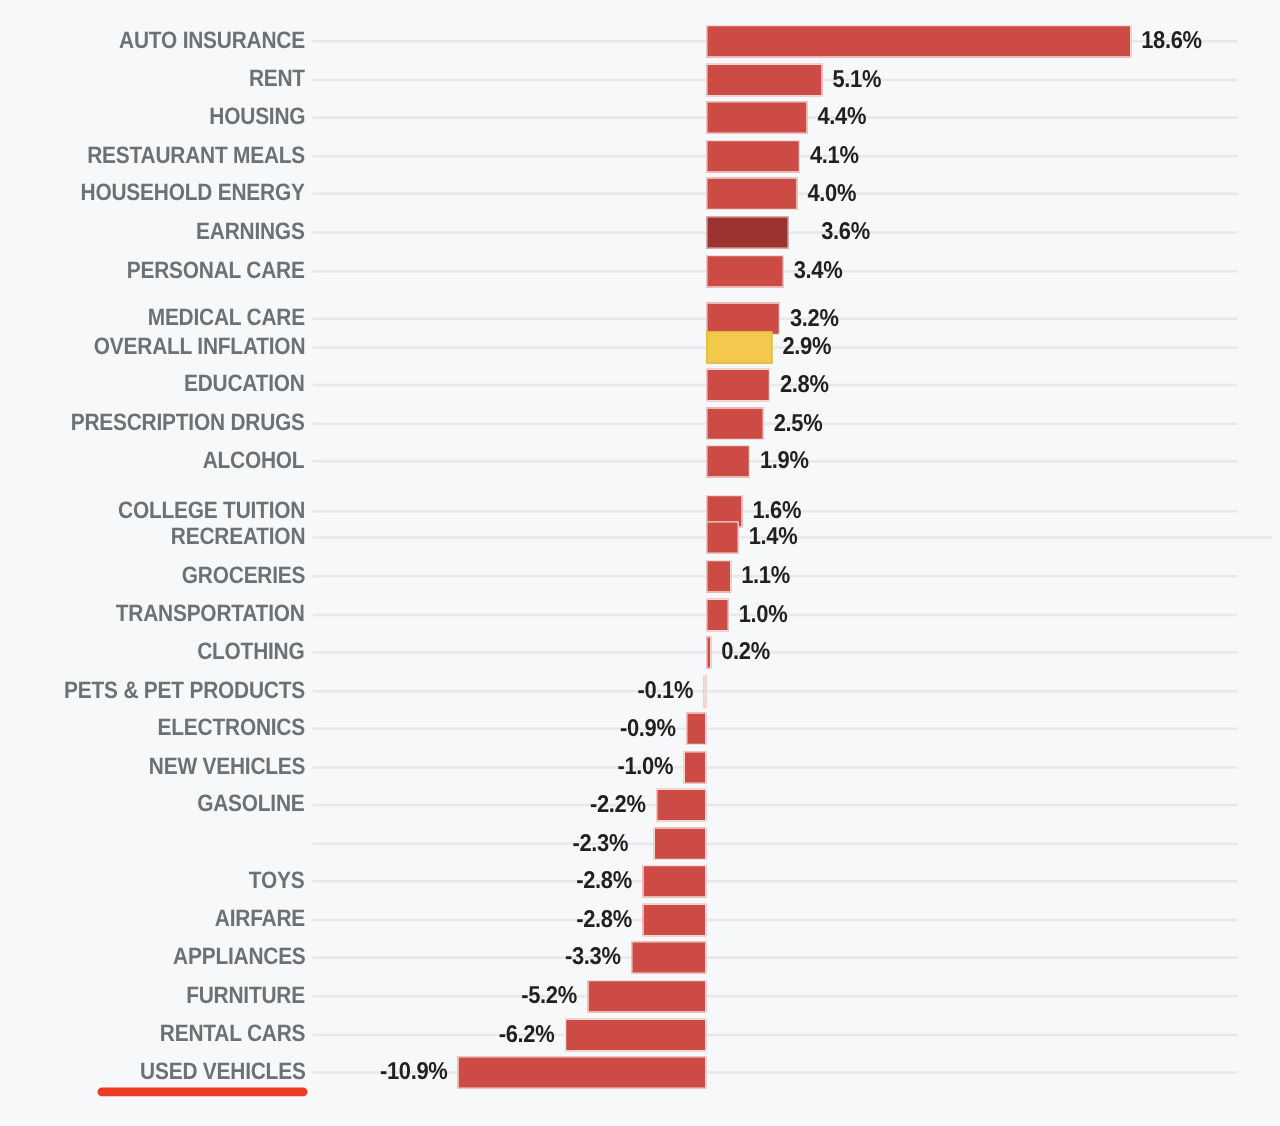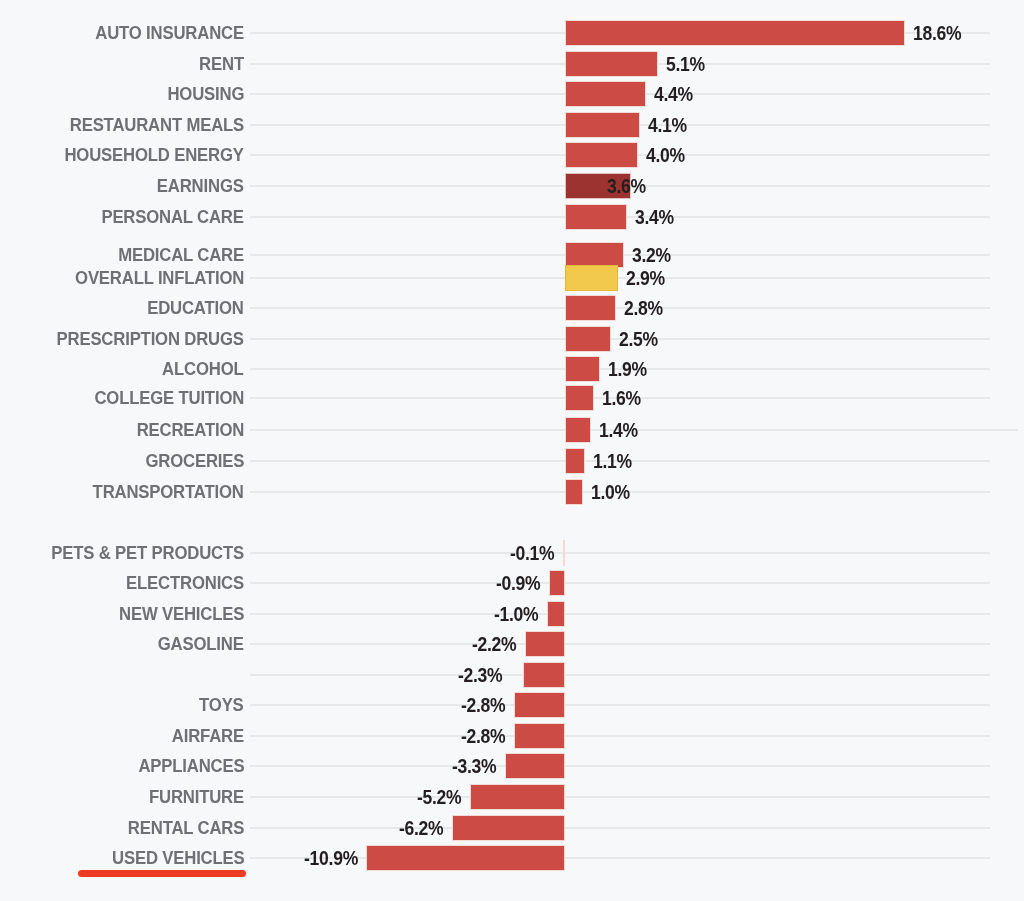--- a/index.html
+++ b/index.html
@@ -149,21 +149,21 @@
     <div class="row" style="top: 140.2px;">
       <div class="gridline"></div>
       <div class="cat-label"><span>HOUSEHOLD ENERGY</span></div>
       <div class="bar" style="width: 73.2px; left: 565px;"></div>
       <div class="val-label pos" style="left: 646.2px;"><span>4.0%</span></div>
     </div>
     <div class="row" style="top: 170.75px;">
       <div class="gridline"></div>
       <div class="cat-label"><span>EARNINGS</span></div>
       <div class="bar earnings" style="width: 65.88px; left: 565px;"></div>
-      <div class="val-label pos" style="left: 607px;"><span>3.6%</span></div>
+      <div class="val-label pos" style="left: 657px;"><span>3.6%</span></div>
     </div>
     <div class="row" style="top: 201.3px;">
       <div class="gridline"></div>
       <div class="cat-label"><span>PERSONAL CARE</span></div>
       <div class="bar" style="width: 62.22px; left: 565px;"></div>
       <div class="val-label pos" style="left: 635.22px;"><span>3.4%</span></div>
     </div>
     <div class="row" style="top: 240px;">
       <div class="gridline"></div>
       <div class="cat-label"><span>MEDICAL CARE</span></div>
@@ -187,21 +187,21 @@
       <div class="cat-label"><span>PRESCRIPTION DRUGS</span></div>
       <div class="bar" style="width: 45.75px; left: 565px;"></div>
       <div class="val-label pos" style="left: 618.75px;"><span>2.5%</span></div>
     </div>
     <div class="row" style="top: 354.05px;">
       <div class="gridline"></div>
       <div class="cat-label"><span>ALCOHOL</span></div>
       <div class="bar" style="width: 34.77px; left: 565px;"></div>
       <div class="val-label pos" style="left: 607.77px;"><span>1.9%</span></div>
     </div>
-    <div class="row" style="top: 383px;">
+    <div class="row" style="top: 394px;">
       <div class="gridline"></div>
       <div class="cat-label"><span>COLLEGE TUITION</span></div>
       <div class="bar" style="width: 29.28px; left: 565px;"></div>
       <div class="val-label pos" style="left: 602.28px;"><span>1.6%</span></div>
     </div>
     <div class="row" style="top: 415.15px; padding-left: 28px;">
       <div class="gridline"></div>
       <div class="cat-label"><span>RECREATION</span></div>
       <div class="bar" style="width: 25.62px; left: 565px;"></div>
       <div class="val-label pos" style="left: 598.62px;"><span>1.4%</span></div>
@@ -211,20 +211,26 @@
       <div class="cat-label"><span>GROCERIES</span></div>
       <div class="bar" style="width: 20.13px; left: 565px;"></div>
       <div class="val-label pos" style="left: 593.13px;"><span>1.1%</span></div>
     </div>
     <div class="row" style="top: 476.25px;">
       <div class="gridline"></div>
       <div class="cat-label"><span>TRANSPORTATION</span></div>
       <div class="bar" style="width: 18.3px; left: 565px;"></div>
       <div class="val-label pos" style="left: 591.3px;"><span>1.0%</span></div>
     </div>
+    <div class="row" style="top: 506.8px;">
+      <div class="gridline"></div>
+      <div class="cat-label"><span>CLOTHING</span></div>
+      <div class="bar" style="width: 3.66px; left: 565px;"></div>
+      <div class="val-label pos" style="left: 576.66px;"><span>0.2%</span></div>
+    </div>
     <div class="row" style="top: 537.35px;">
       <div class="gridline"></div>
       <div class="cat-label"><span>PETS &amp; PET PRODUCTS</span></div>
       <div class="bar" style="width: 2.5px; left: 562.5px;"></div>
       <div class="val-label neg" style="right: 469.5px;"><span>-0.1%</span></div>
     </div>
     <div class="row" style="top: 567.9px;">
       <div class="gridline"></div>
       <div class="cat-label"><span>ELECTRONICS</span></div>
       <div class="bar" style="width: 16.47px; left: 548.53px;"></div>

